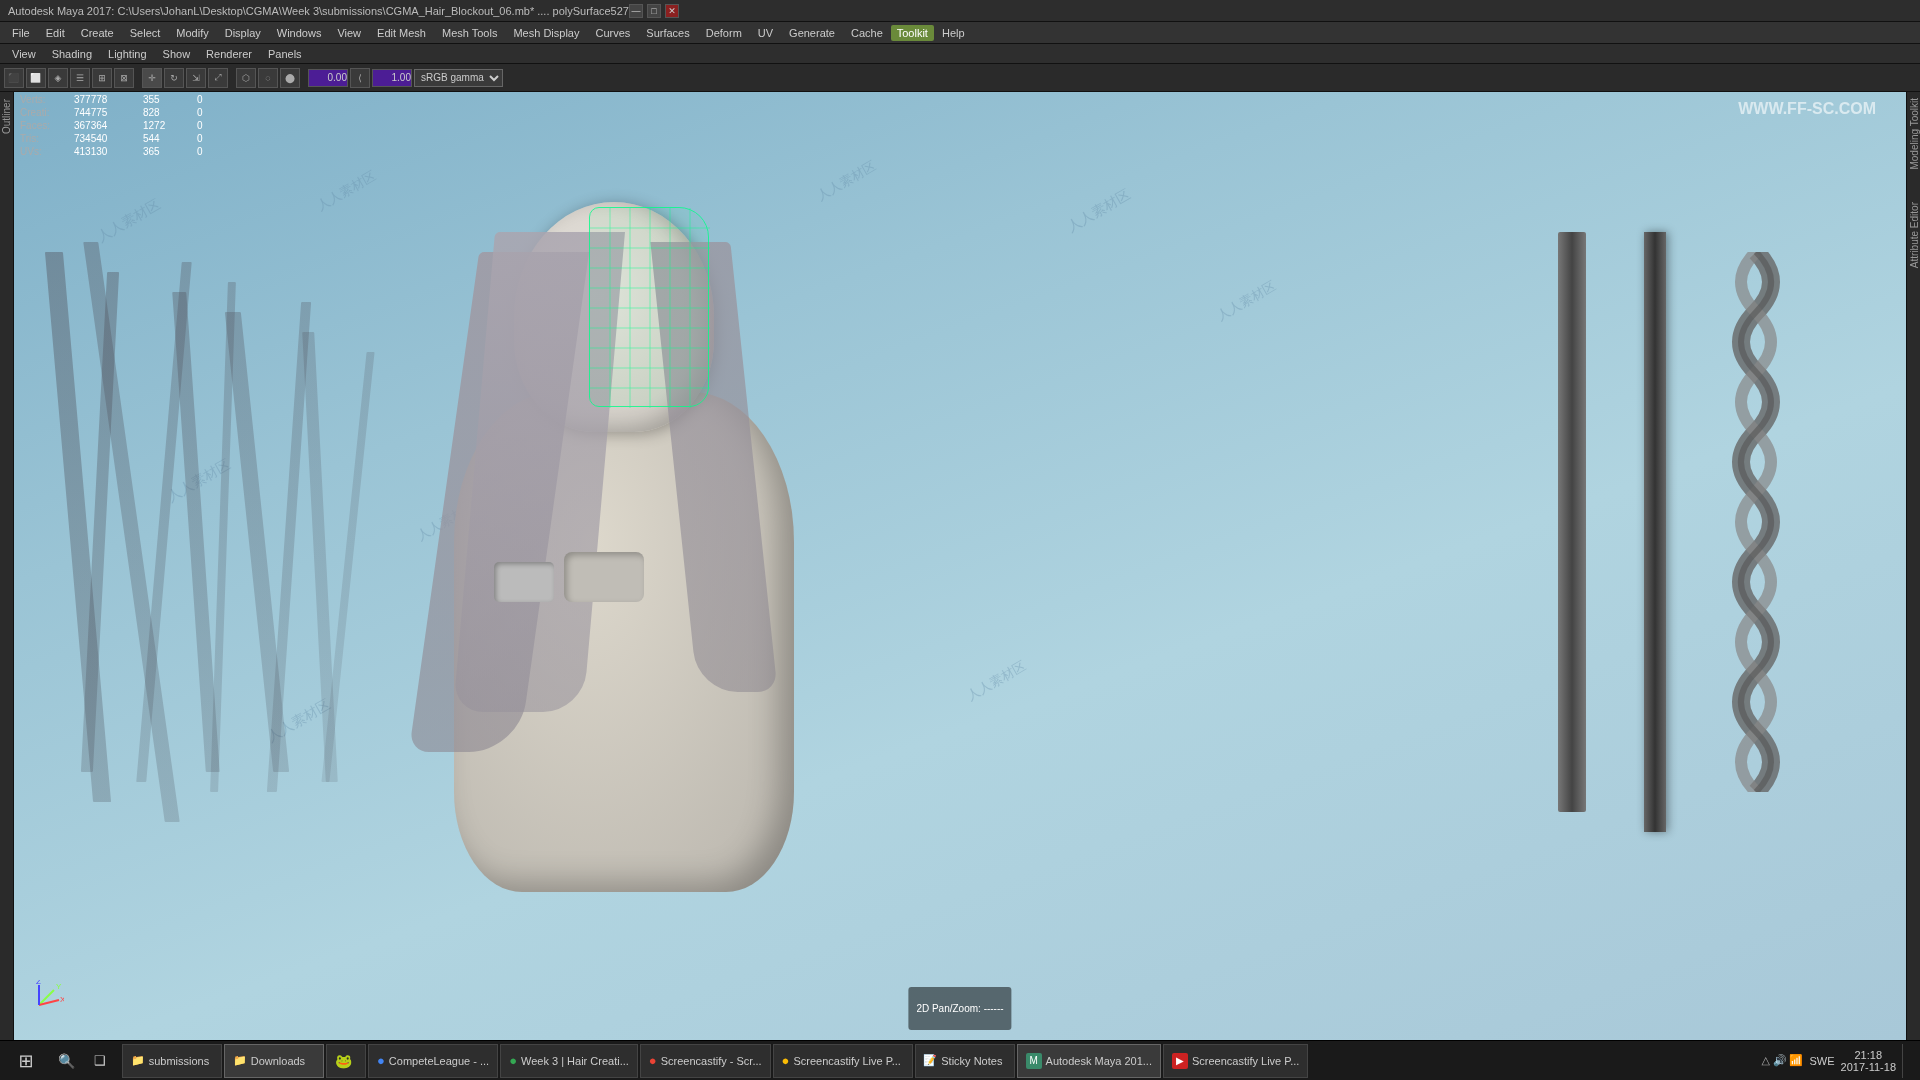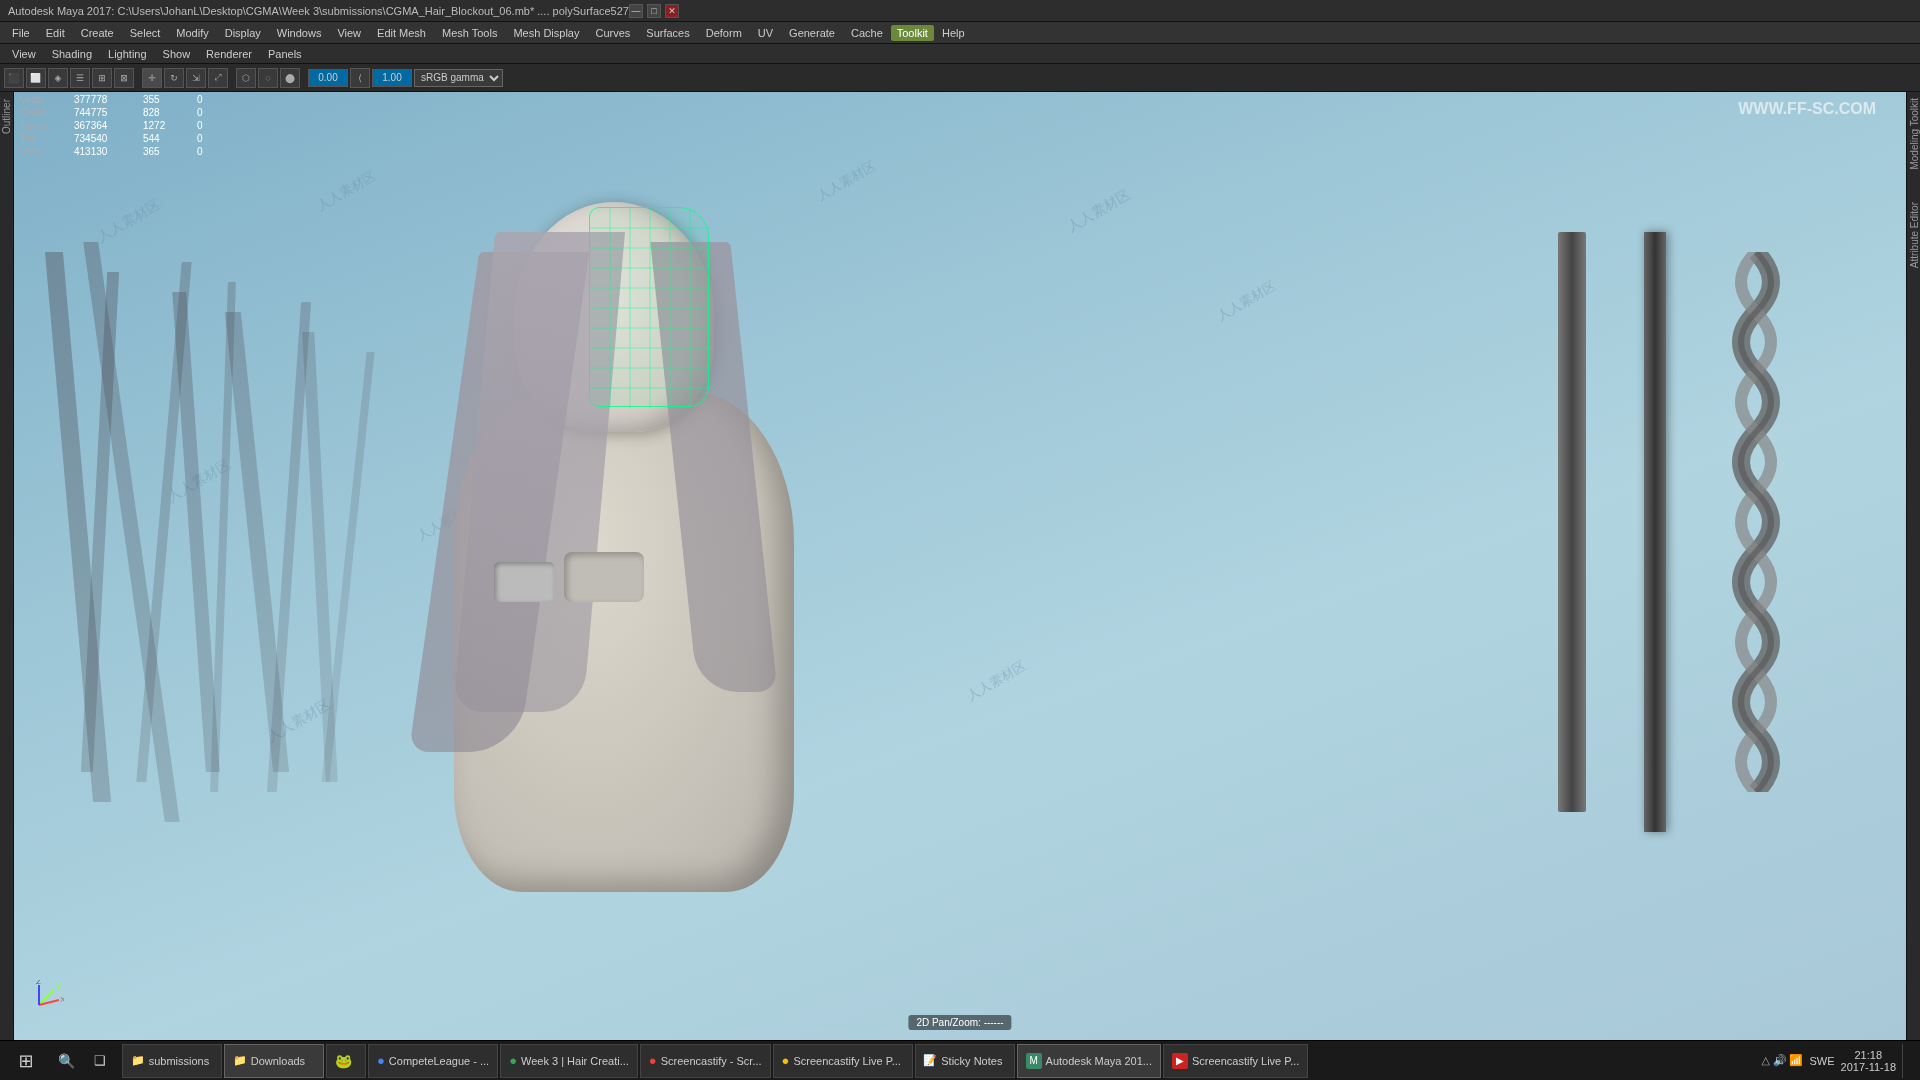--- a/index.html
+++ b/index.html
@@ -55,23 +55,23 @@
       width: 20px; height: 20px;
       background: #3a3a3a;
       border: 1px solid #555;
       cursor: pointer;
       display: flex; align-items: center; justify-content: center;
       color: #aaa; font-size: 9px;
     }
     .tool-separator { width: 4px; height: 20px; }
     .tool-input {
       height: 18px; width: 40px;
-      background: #0369a1; border: 1px solid #555;
+      background: #4c1d95; border: 1px solid #555;
       color: #ccc; font-size: 10px;
-      text-align: center;
+      text-align: right;
     }
     .gamma-select {
       height: 18px;
       background: #3a3a3a; border: 1px solid #666;
       color: #ccc; font-size: 10px;
       padding: 0 2px;
     }
 
     
     #main-layout {
@@ -412,21 +412,21 @@
       <svg width="30" height="30" viewBox="0 0 30 30">
         <line x1="5" y1="25" x2="20" y2="10" stroke="#88ff44" stroke-width="2"></line>
         <line x1="5" y1="25" x2="25" y2="20" stroke="#ff4444" stroke-width="2"></line>
         <line x1="5" y1="25" x2="5" y2="5" stroke="#4444ff" stroke-width="2"></line>
         <text x="22" y="9" font-size="8" fill="#88ff44">Y</text>
         <text x="26" y="22" font-size="8" fill="#ff4444">X</text>
         <text x="2" y="4" font-size="8" fill="#4444ff">Z</text>
       </svg>
     </div>
 
-    <div id="zoom-indicator" style="position:absolute; bottom:10px; left:50%; transform:translateX(-50%); background:rgba(0,0,0,0.5); color:#fff; font-size:10px; padding:2px 8px; border-radius:3px;">2D Pan/Zoom: ------</div>
+    <div id="zoom-indicator" style="position:absolute; bottom:10px; left:50%; transform:translateX(-50%); background:rgba(0,0,0,0.5); color:#fff; font-size:10px; padding:16px 8px; border-radius:3px;">2D Pan/Zoom: ------</div>
 
   </div>
 
   <div id="right-panels" style="width:14px; background:#2a2a2a; border-left:1px solid #111; display:flex; flex-direction:column; overflow:hidden;">
     <span class="right-panel-label" style="writing-mode:vertical-rl; transform:rotate(180deg); font-size:10px; color:#999; padding:6px 2px; cursor:pointer;">Modeling Toolkit</span>
     <span class="right-panel-label" style="writing-mode:vertical-rl; transform:rotate(180deg); font-size:10px; color:#999; padding:6px 2px; cursor:pointer; margin-top:20px;">Attribute Editor</span>
   </div>
 </div>
 
 <div id="stats-panel" style="position:fixed; top:94px; left:20px; font-size:10px; color:#ccc; pointer-events:none;">

